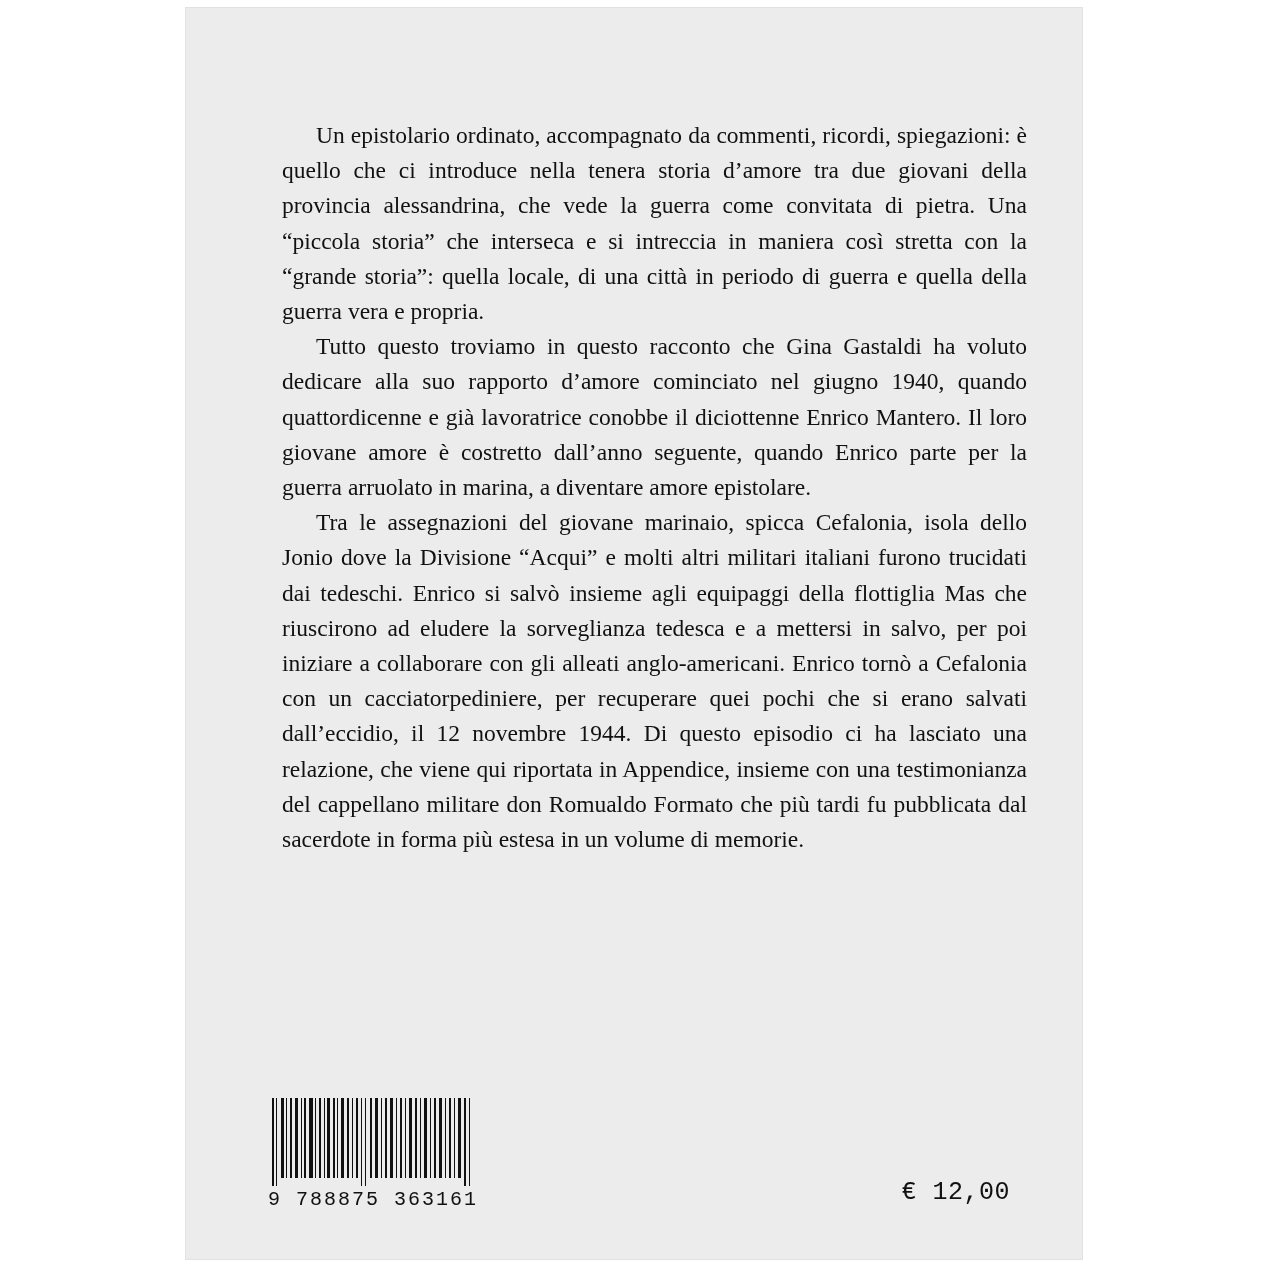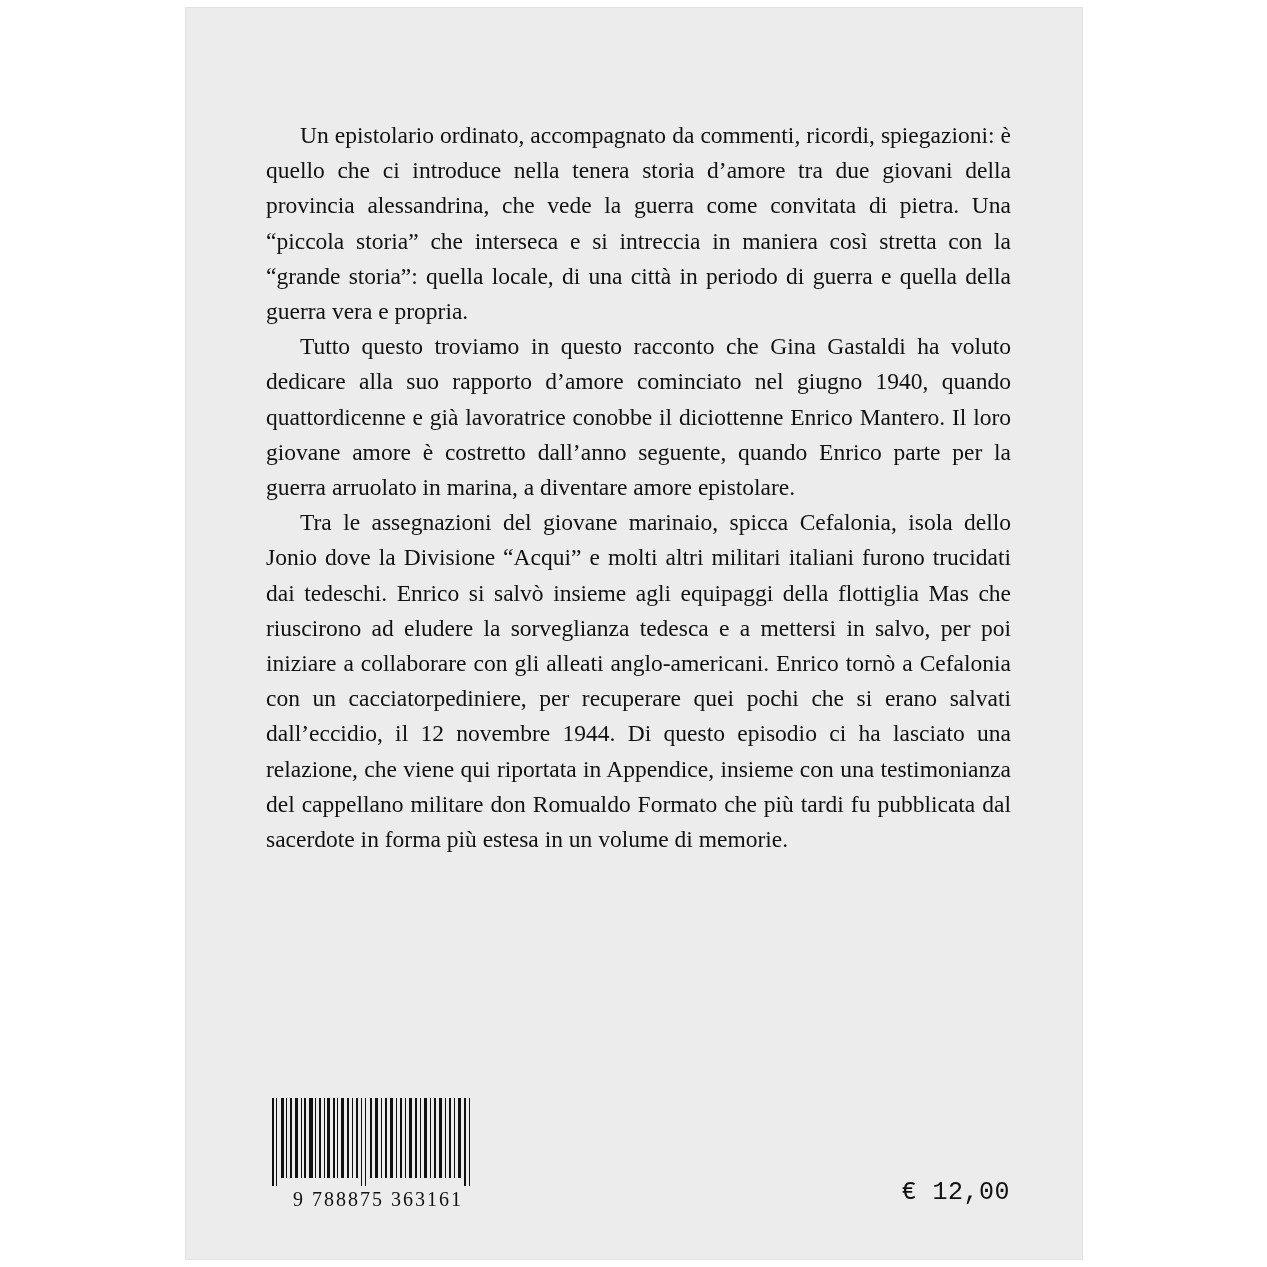--- a/index.html
+++ b/index.html
@@ -17,21 +17,21 @@
     position: absolute;
     left: 186px;
     top: 8px;
     width: 896px;
     height: 1251px;
     background: #ececec;
     box-shadow: 0 0 0 1px #e2e2e2;
   }
   .content {
     position: absolute;
-    left: 80px;
+    left: 96px;
     top: 110px;
     width: 745px;
   }
   .blurb {
     font-family: "Liberation Serif", serif;
     font-size: 23.5px;
     line-height: 35.2px;
     color: #111111;
     text-align: justify;
     text-justify: inter-word;
@@ -54,26 +54,26 @@
     left: 82px;
     bottom: 48px;
     width: 220px;
   }
   .barcode {
     height: 88px;
     width: 214px;
     display: block;
   }
   .barcode-number {
-    font-family: Liberation Serif, serif;
+    font-family: Liberation Mono, monospace;
     font-size: 20px;
     letter-spacing: 2.0px;
     color: #111111;
     margin-top: 2px;
-    text-align: center;
+    text-align: left;
     white-space: nowrap;
   }
   .price {
     position: absolute;
     right: 72px;
     bottom: 52px;
     font-family: Liberation Mono, monospace;
     font-size: 25px;
     color: #111111;
     letter-spacing: 0.5px;

